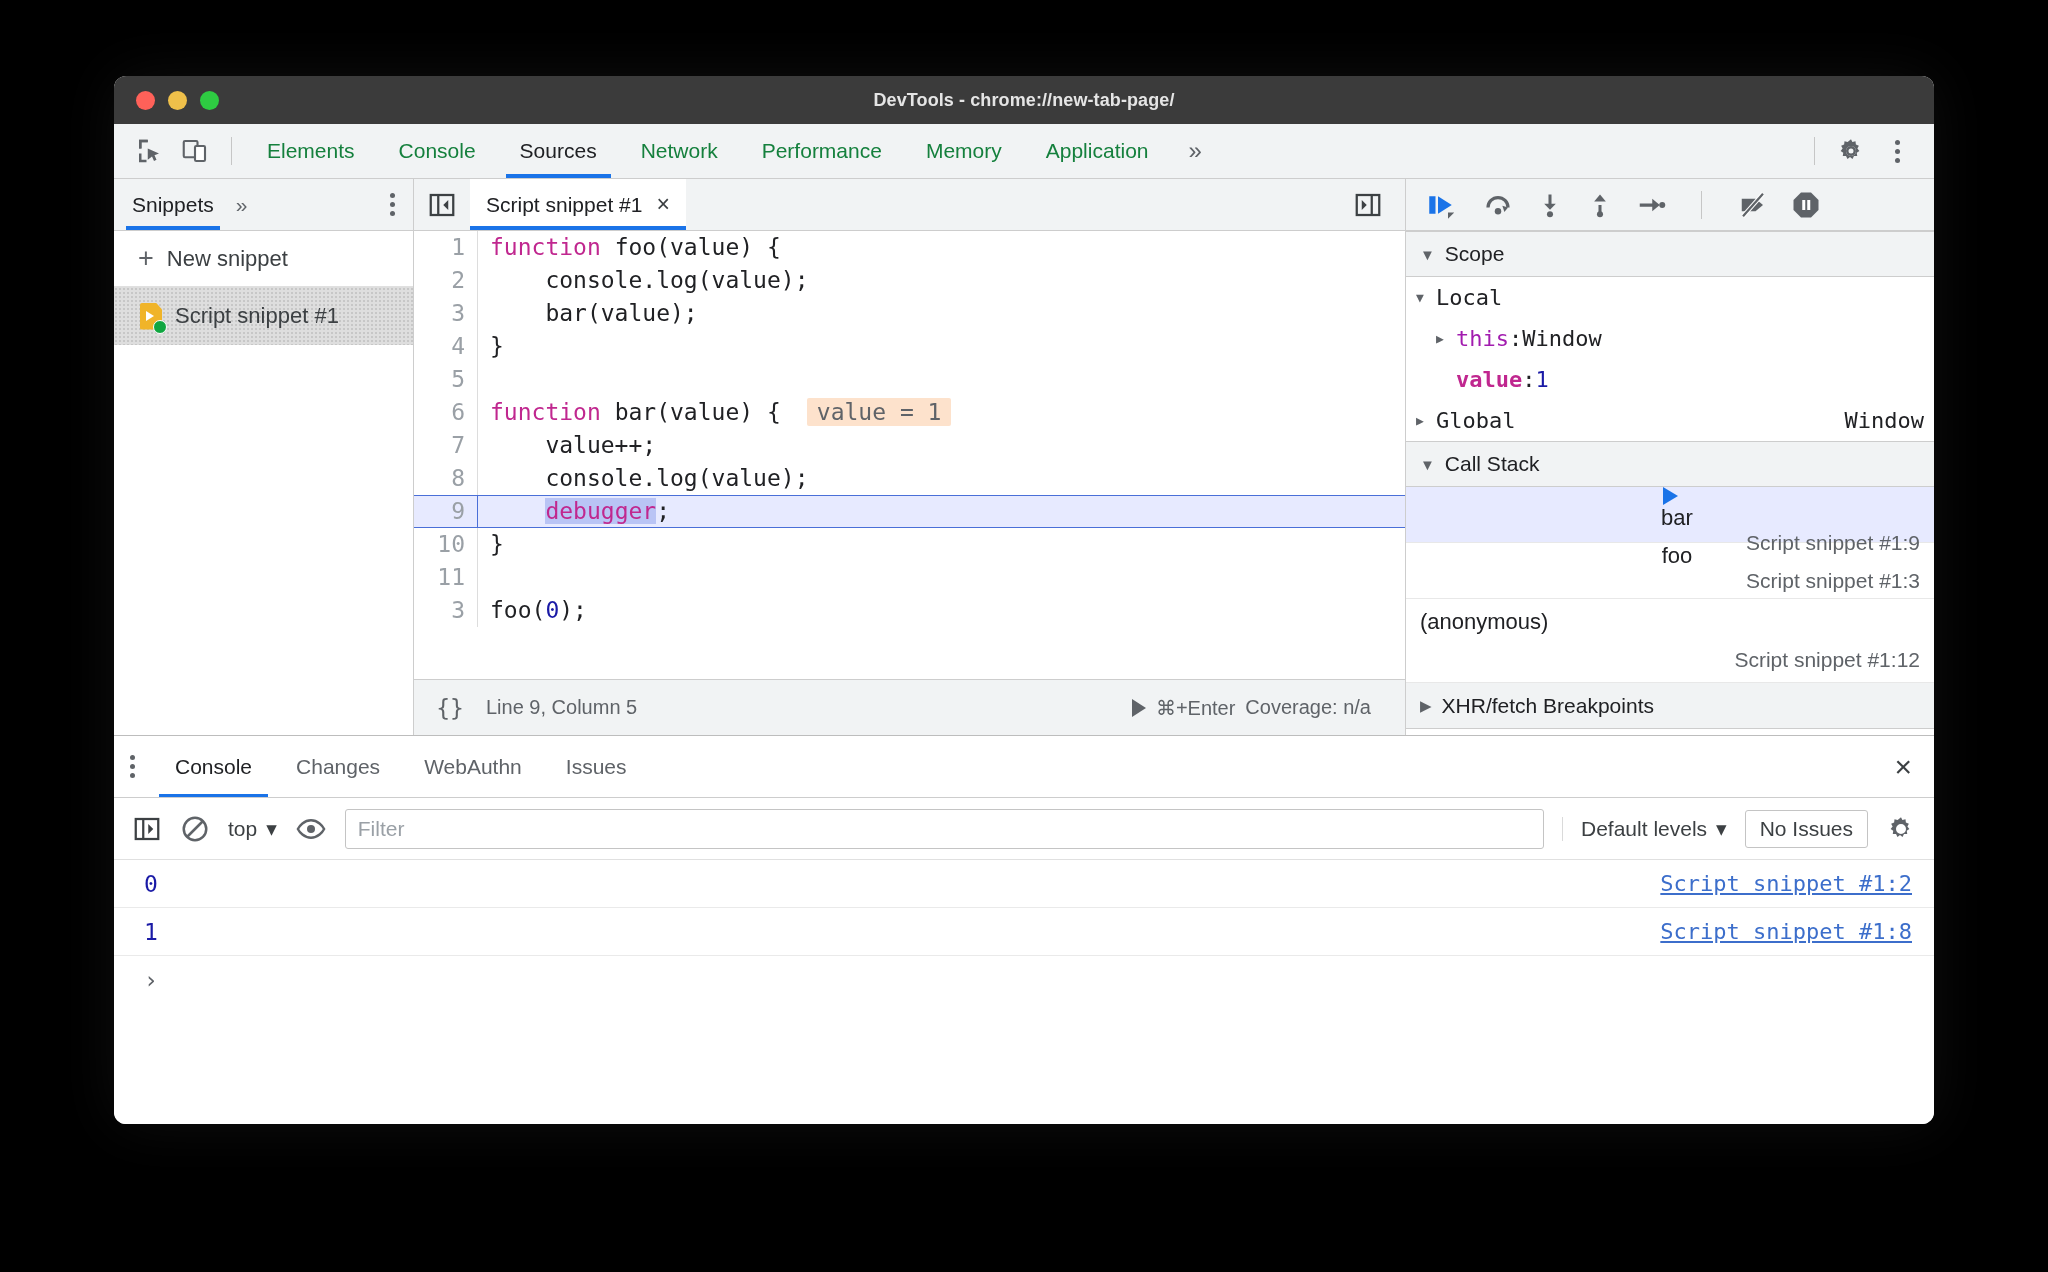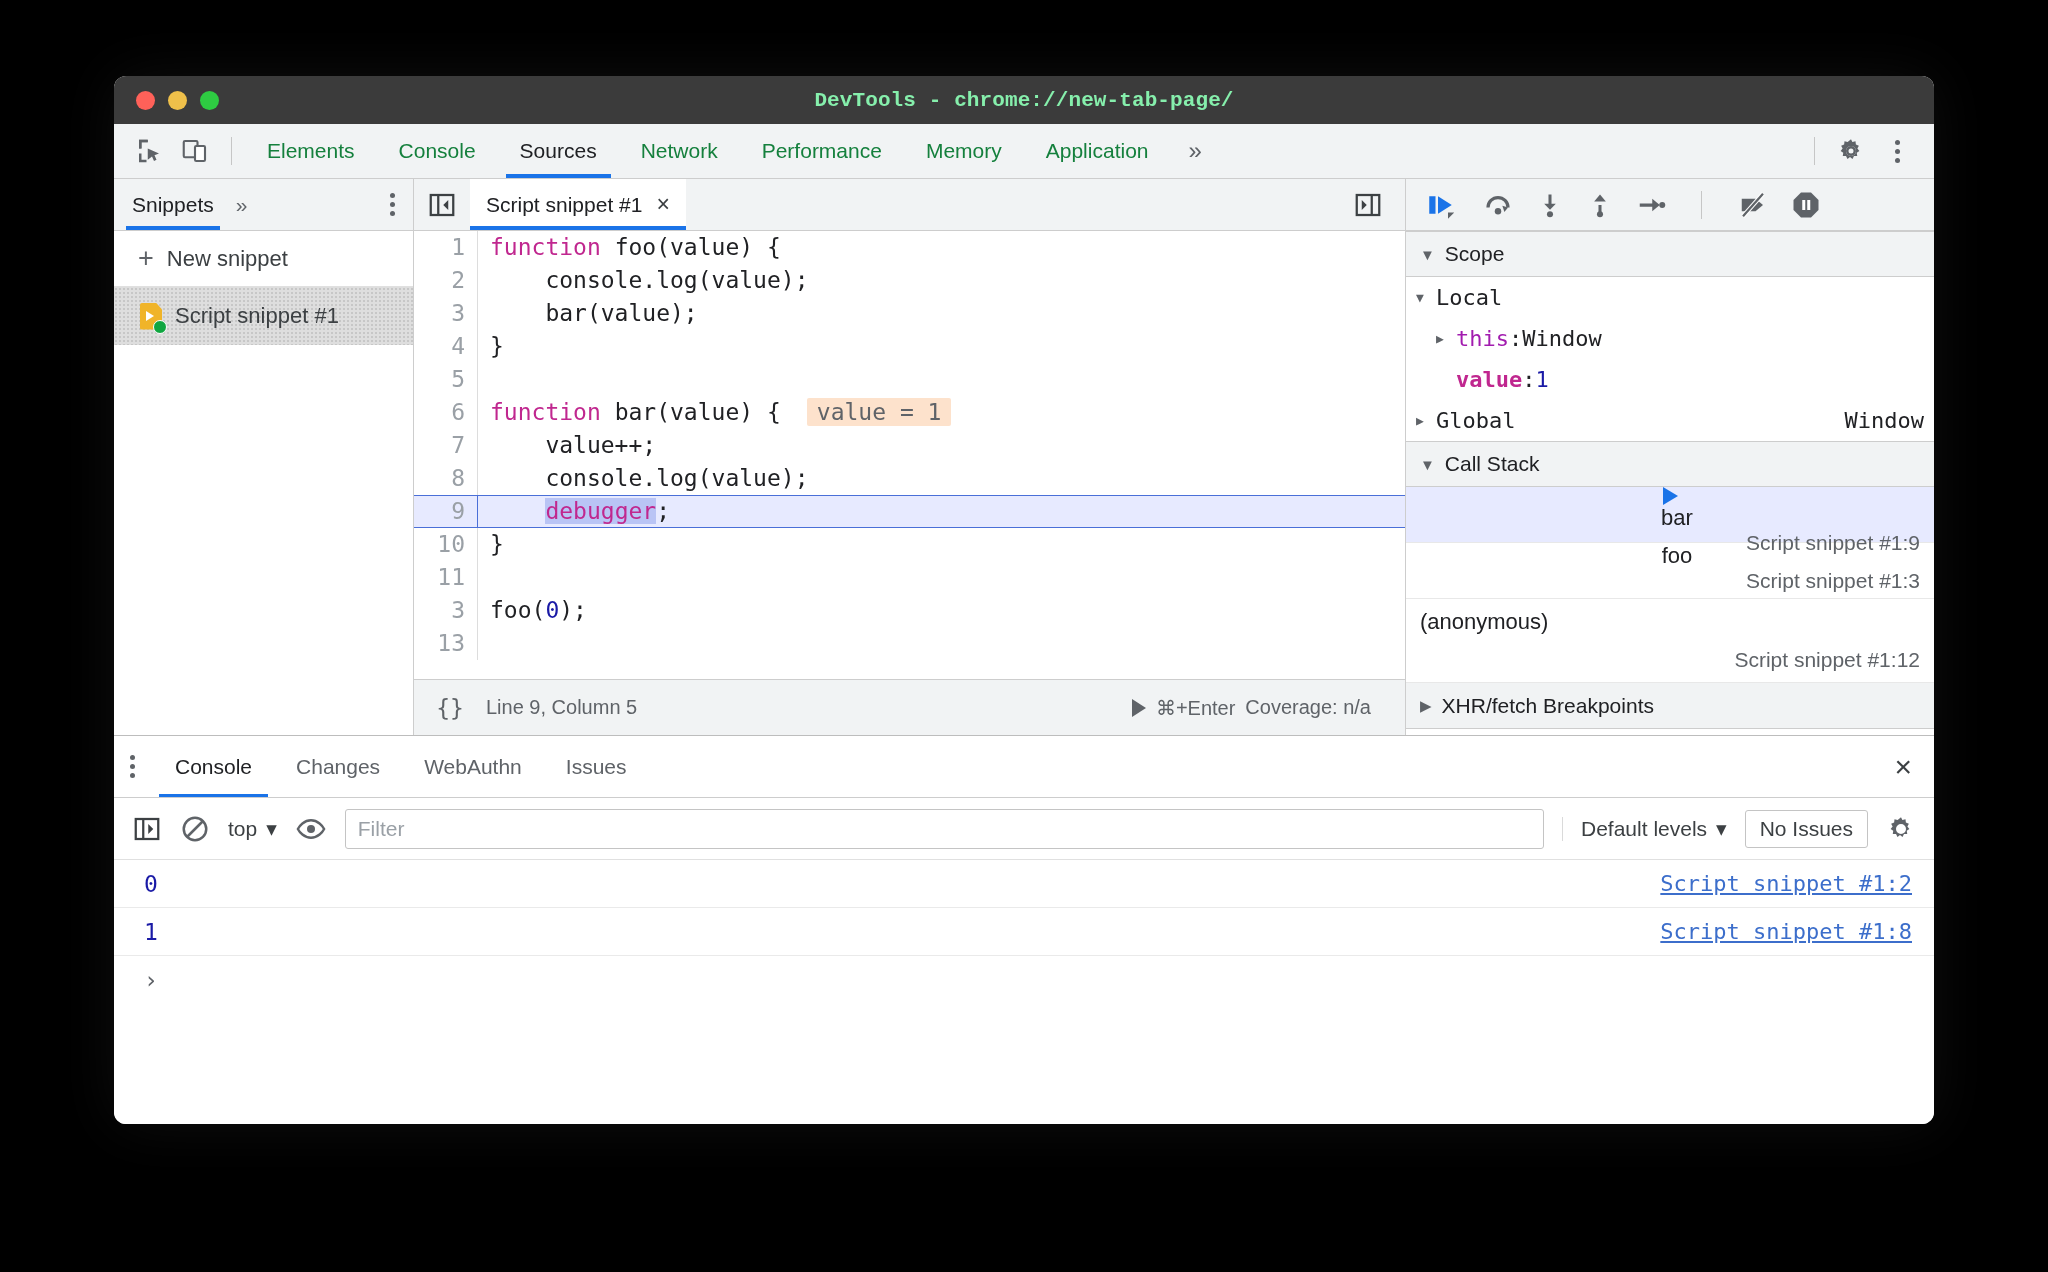--- a/index.html
+++ b/index.html
@@ -17,21 +17,21 @@
     background:#fff;border-radius:12px;overflow:hidden;
     box-shadow:0 0 60px rgba(255,255,255,0.06);
   }
 
   
   .titlebar{
     position:relative;height:48px;background:#3b3b3b;
     display:flex;align-items:center;justify-content:center;
   }
   .titlebar .title{
-    color:#86efac;font-size:21px;font-weight:bold;letter-spacing:0.1px;font-family:Liberation Mono, monospace;
+    color:#e5e5e5;font-size:18px;font-weight:bold;letter-spacing:0.1px;
   }
   .traffic{position:absolute;left:22px;top:0;height:48px;display:flex;align-items:center;gap:13px;}
   .dot{width:19px;height:19px;border-radius:50%;}
   .dot.red{background:#ff6159;}
   .dot.yellow{background:#efc04a;}
   .dot.green{background:#2ecb42;}
 
   
   .tabbar{
     height:55px;background:#f1f3f4;border-bottom:1px solid #cdcdcd;
@@ -367,24 +367,20 @@
               <span class="code">}</span>
             </div>
           <div class="codeline">
               <span class="gutter">11</span>
               <span class="code"></span>
             </div>
           <div class="codeline">
               <span class="gutter">3</span>
               <span class="code">foo(<span class="num">0</span>);</span>
             </div>
-          <div class="codeline">
-              <span class="gutter">13</span>
-              <span class="code"></span>
-            </div>
         </div>
 
         <div class="ed-status">
           <span class="braces">{}</span>
           <span class="linecol">Line 9, Column 5</span>
           <span class="runhint">
             <span class="playtri"></span>
             <span>⌘+Enter</span>
             <span>Coverage: n/a</span>
           </span>

